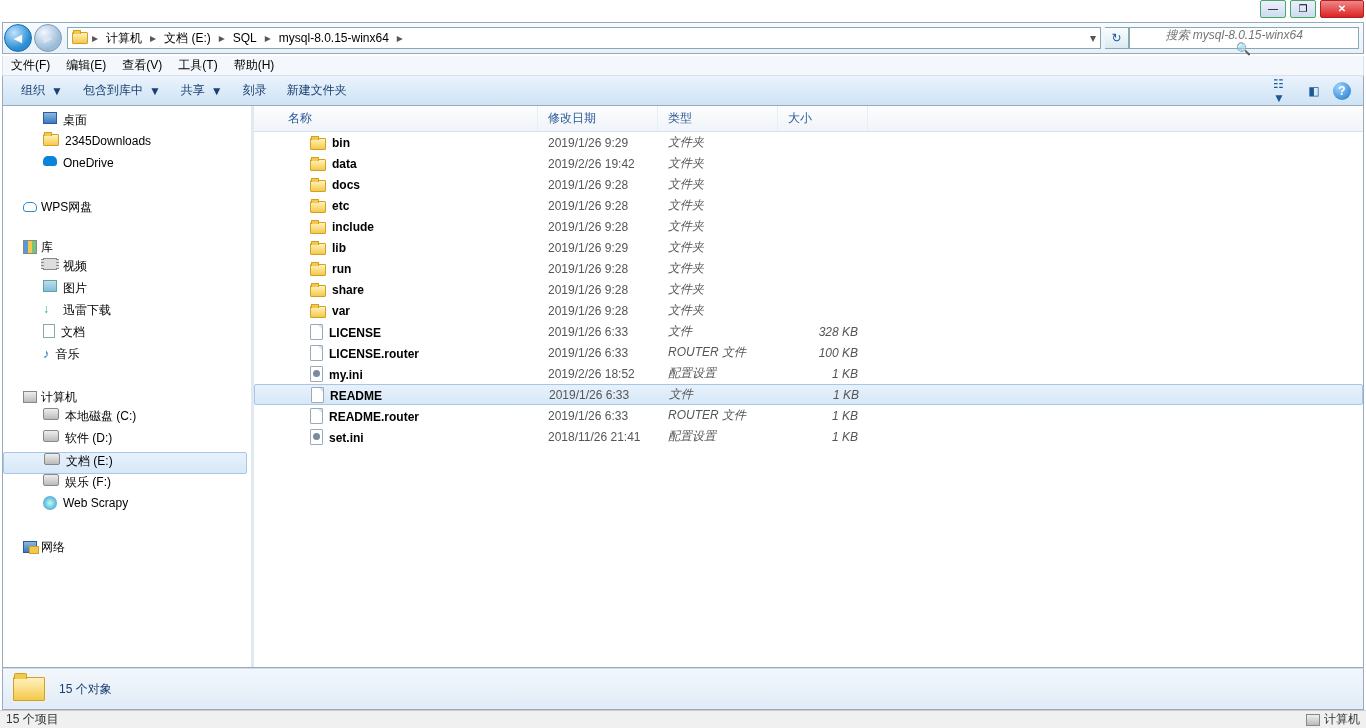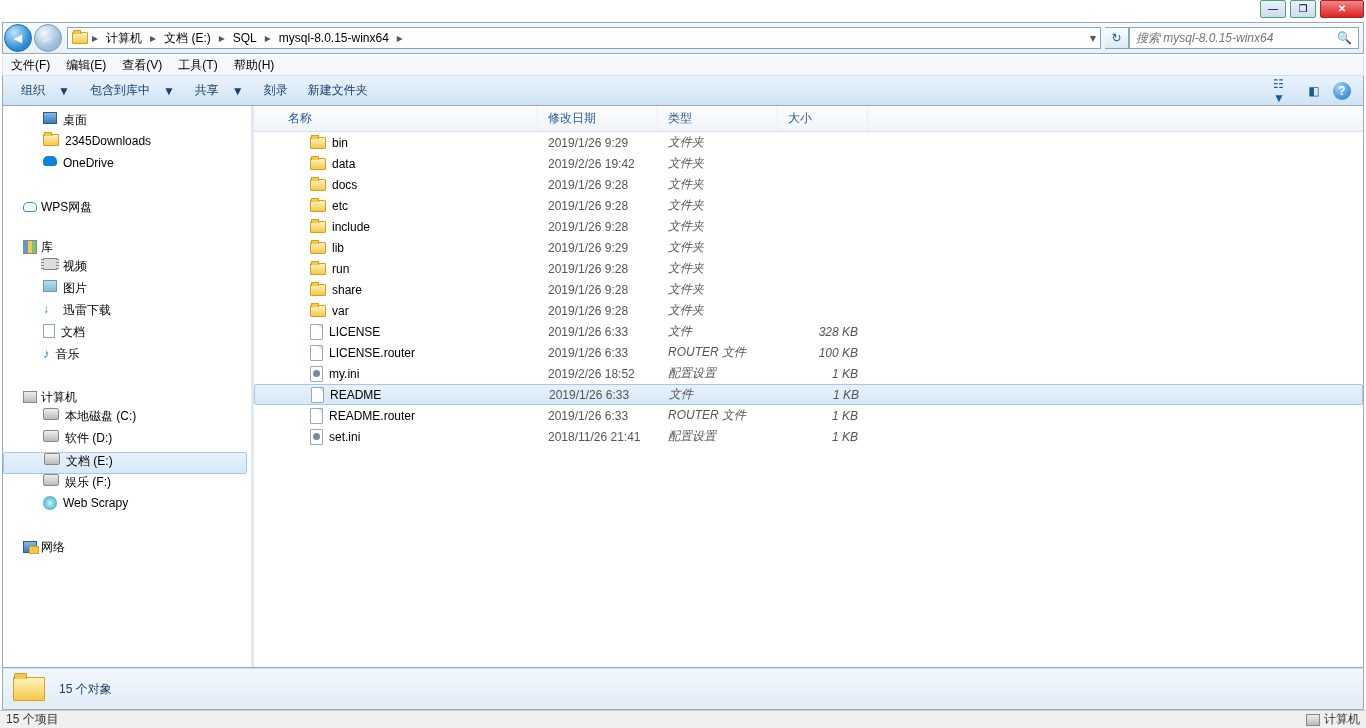--- a/index.html
+++ b/index.html
@@ -11,31 +11,31 @@
 .titlebar .close { width:44px; background:linear-gradient(#e88,#d22); border-color:#a22; color:#fff; font-weight:bold; }
 
 
 .navbar { position:absolute; top:22px; left:2px; right:2px; height:32px; background:linear-gradient(#f7fbff,#e7f0fa); border:1px solid #9ab; display:flex; align-items:center; }
 .navbtn { width:28px; height:28px; border-radius:50%; margin:0 1px; background:radial-gradient(circle at 35% 30%,#bfe4ff,#2a8dd4 65%); border:1px solid #1a6aa8; display:flex; align-items:center; justify-content:center; color:#fff; font-size:14px; }
 .navbtn.forward { background:radial-gradient(circle at 35% 30%,#f3f8ff,#9bbcd8 65%); border-color:#7a9ab8; color:#dbe8f3; }
 .addr { flex:1; height:22px; margin:0 4px; background:#fff; border:1px solid #8aa; display:flex; align-items:center; padding:0 4px; gap:2px; }
 .addr .seg { padding:0 4px; }
 .addr .arrow { color:#555; padding:0 2px; }
 .addr-refresh { width:24px; height:22px; border:1px solid #8aa; border-left:none; background:linear-gradient(#fafdff,#dbe9f4); display:flex; align-items:center; justify-content:center; color:#1a5a9a; }
-.searchbox { width:230px; height:22px; margin-right:4px; background:#fff; border:1px solid #8aa; display:flex; align-items:center; padding:0 6px; }
+.searchbox { width:230px; height:22px; margin-right:4px; background:#fff; border:1px solid #8aa; display:flex; align-items:center; padding:0 6px;flex-direction:column; }
 .searchbox input { flex:1; border:none; outline:none; color:#999; font-style:italic; }
 .searchbox .mag { color:#2a7ac0; }
 
 
 .menubar { position:absolute; top:56px; left:2px; right:2px; height:20px; background:#f4f7fb; border:1px solid #d8e2ec; border-top:none; display:flex; align-items:center; }
 .menubar span { padding:0 8px; }
 
 
 .toolbar { position:absolute; top:76px; left:2px; right:2px; height:30px; background:linear-gradient(#eaf3fc,#cfe3f5); border:1px solid #9ab; border-top:none; display:flex; align-items:center; padding:0 8px; }
-.toolbar .titem { padding:0 10px; color:#1a3f70; display:flex; align-items:center; gap:13px; }
+.toolbar .titem { padding:0 10px; color:#1a3f70; display:flex; align-items:center; gap:6px; }
 .toolbar .spacer { flex:1; }
 .toolbar .ricon { width:22px; height:22px; margin:0 4px; display:flex; align-items:center; justify-content:center; color:#1a5a9a; }
 .toolbar .help { width:18px; height:18px; border-radius:50%; background:radial-gradient(circle at 35% 30%,#9fd4ff,#1673c8); color:#fff; font-weight:bold; }
 
 
 .content { position:absolute; top:106px; left:2px; right:2px; bottom:60px; display:flex; border:1px solid #9ab; border-top:none; }
 .sidebar { width:248px; background:#fff; overflow:hidden; padding-top:6px; position:relative; }
 .sidebar .node { display:flex; align-items:flex-start; height:22px; padding-left:22px; gap:6px; }
 .sidebar .node.sub { padding-left:40px; }
 .sidebar .node.selected { background:linear-gradient(#e8f1fb,#d6e8f8); border:1px solid #a8c7e8; border-radius:2px; margin-right:4px; }
@@ -46,21 +46,21 @@
 .colhead { position:absolute; top:0; left:0; right:0; height:26px; background:linear-gradient(#fdfdfe,#f0f4f8); border-bottom:1px solid #d8e2ec; display:flex; align-items:center; }
 .colhead .col { height:100%; display:flex; align-items:center; padding:0 10px; border-right:1px solid #e8eef4; color:#2a5a9a; }
 .col-name { width:260px; }
 .col-date { width:120px; }
 .col-type { width:120px; }
 .col-size { width:90px; justify-content:flex-start; }
 .rows { position:absolute; top:26px; left:0; right:0; bottom:0; }
 .row { height:21px; display:flex; align-items:center; }
 .row.selected { background:linear-gradient(#e8f1fb,#d6e8f8); border:1px solid #a8c7e8; border-radius:2px; }
 .row .c { padding:0 10px; }
-.row .c-name { width:260px; display:flex; align-items:center; gap:6px; padding-left:32px; }
+.row .c-name { width:260px; display:flex; align-items:flex-end; gap:6px; padding-left:32px;font-weight:bold; }
 .row .c-date { width:120px; color:#555; }
 .row .c-type { width:120px; color:#555;font-style:italic; }
 .row .c-size { width:90px; text-align:right; color:#555;font-style:italic; }
 
 
 .details { position:absolute; left:2px; right:2px; bottom:18px; height:42px; background:linear-gradient(#f2f7fc,#e1ecf7); border:1px solid #9ab; border-top:1px solid #cde; display:flex; align-items:center; padding:0 10px; gap:14px; color:#1a3f70; }
 
 
 .statusbar { position:absolute; left:0; right:0; bottom:0; height:18px; background:#f0f0f0; border-top:1px solid #ccc; display:flex; align-items:center; padding:0 6px; color:#333; }
 .statusbar .spacer { flex:1; }

